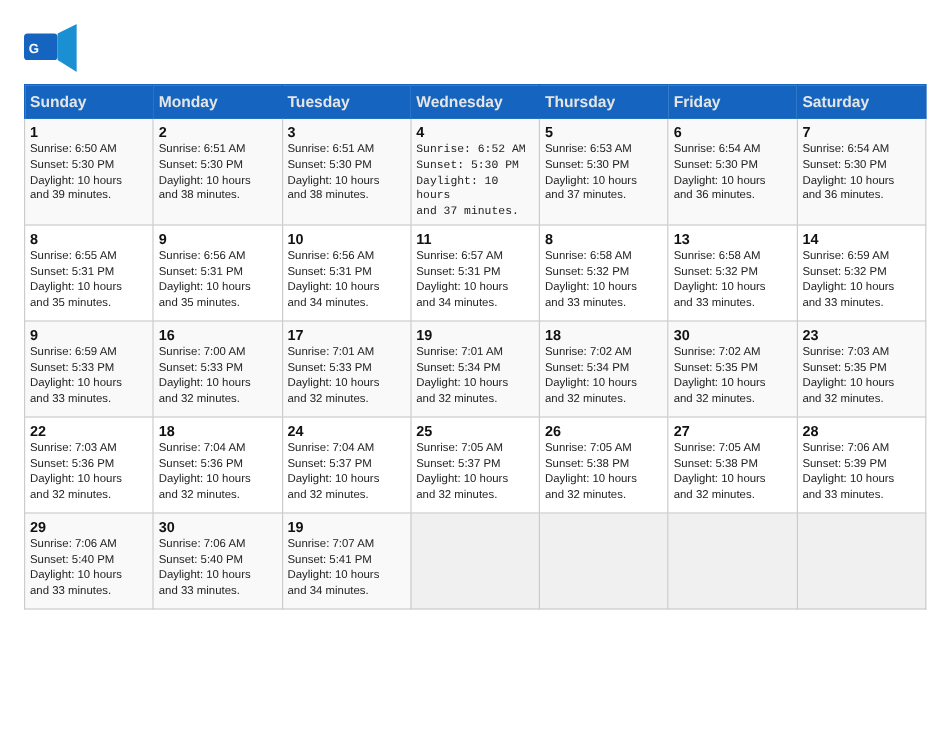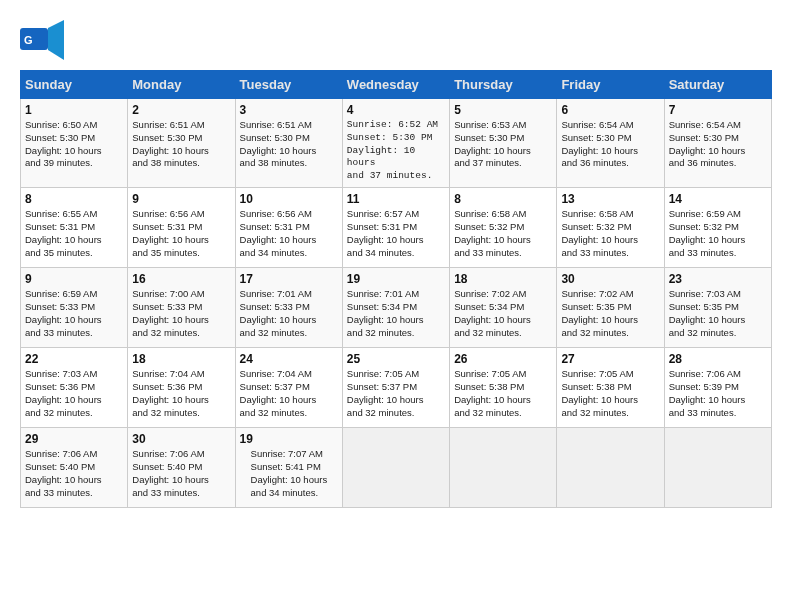--- a/index.html
+++ b/index.html
@@ -325,21 +325,21 @@
         </td>
         <td>
           <span class="day-number">30</span>
           <div class="day-info" style="white-space: pre-line;">Sunrise: 7:06 AM
 Sunset: 5:40 PM
 Daylight: 10 hours
 and 33 minutes.</div>
         </td>
         <td>
           <span class="day-number">19</span>
-          <div class="day-info" style="white-space: pre-line; margin-left: 11px;">Sunrise: 7:07 AM
+          <div class="day-info" style="white-space: pre-line;">Sunrise: 7:07 AM
 Sunset: 5:41 PM
 Daylight: 10 hours
 and 34 minutes.</div>
         </td>
         <td class="empty-cell"></td>
         <td class="empty-cell"></td>
         <td class="empty-cell"></td>
         <td class="empty-cell"></td>
       </tr>
     </tbody>

